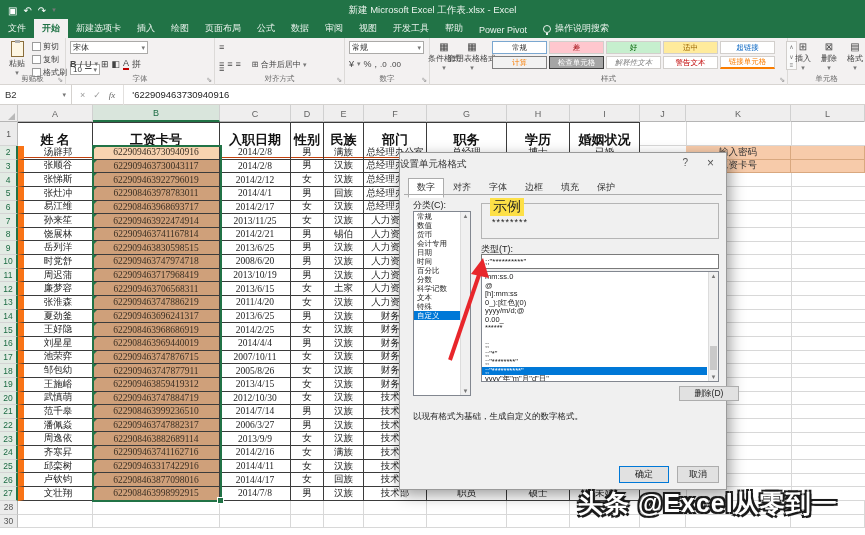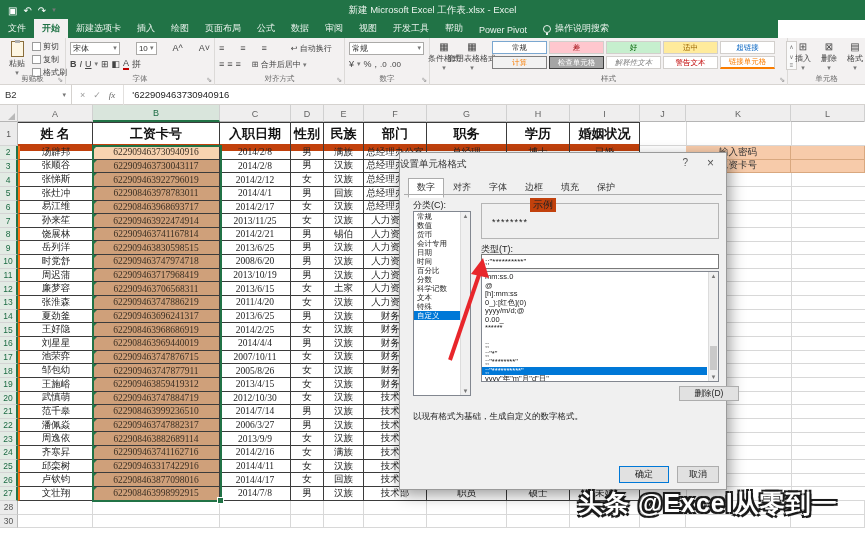--- a/index.html
+++ b/index.html
@@ -7,33 +7,33 @@
   body { font-family:"Liberation Sans", sans-serif; background:#fff; position:relative; }
   .app { position:absolute; inset:0; width:865px; height:535px; overflow:hidden; }
 
   
   .titlebar { position:absolute; left:0; top:0; width:865px; height:20px; background:#217346; color:#fff; display:flex; align-items:center; }
   .qat { display:flex; align-items:center; gap:6px; padding-left:8px; font-size:10px; }
   .qat span { cursor:default; }
   .win-title { position:absolute; left:0; right:0; text-align:center; font-size:9.5px; color:#eaf3ec; pointer-events:none; }
 
   
-  .menurow { position:absolute; left:0; top:20px; width:778px; height:18px; background:#217346; display:flex; align-items:flex-end; font-size:9px; color:#e9f2ec; }
+  .menurow { position:absolute; left:0; top:20px; width:865px; height:18px; background:#217346; display:flex; align-items:flex-end; font-size:9px; color:#e9f2ec; }
   .mtab { padding:3px 8px 3px; white-space:nowrap; cursor:pointer; }
   .mtab.active { background:#f3f1f1; color:#217346; font-weight:bold; }
   .tellme { display:flex; align-items:center; gap:4px; padding:3px 8px; color:#e9f2ec; }
   .bulb { width:8px; height:8px; border:1px solid #e9f2ec; border-radius:50%; display:inline-block; position:relative; }
   .bulb::after { content:''; position:absolute; left:2px; bottom:-3px; width:2px; height:2px; background:#e9f2ec; }
 
   
   .ribbon { position:absolute; left:0; top:38px; width:865px; height:47px; background:#f3f1f1; border-bottom:1px solid #d8d5d2; }
   .rgroup { position:absolute; top:0; height:47px; border-right:1px solid #dcdad8; }
   .glabel { position:absolute; bottom:1px; left:0; right:0; text-align:center; font-size:7.5px; color:#6a6a6a; }
   .launcher { position:absolute; right:2px; bottom:1px; font-size:7px; color:#8a8a8a; cursor:pointer; }
-  .rrow1 { position:absolute; top:3px; left:0; right:0; height:14px; display:flex; align-items:center; gap:16px; padding:0 4px; }
+  .rrow1 { position:absolute; top:3px; left:0; right:0; height:14px; display:flex; gap:10px; padding:0 4px;flex-direction:column; }
   .rrow2 { position:absolute; top:19px; left:0; right:0; height:14px; display:flex; align-items:center; gap:3px; padding:0 4px; }
   .ric { font-size:9px; color:#444; line-height:12px; cursor:pointer; }
   .rtx { font-size:8px; color:#444; white-space:nowrap; cursor:pointer; }
   .combo { background:#fff; border:1px solid #abaaa8; height:13px; font-size:8px; color:#333; display:flex; align-items:center; justify-content:space-between; padding:0 2px; cursor:pointer; }
   .caret { font-size:7px; color:#777; }
   .bigbtn { position:absolute; left:4px; top:3px; width:26px; height:39px; display:flex; flex-direction:column; align-items:center; font-size:8px; color:#444; cursor:pointer; }
   .clip { width:13px; height:16px; border:1px solid #8a6d3b; background:#fdf6e3; position:relative; margin-bottom:1px; }
   .clip::before { content:''; position:absolute; top:-2px; left:3px; width:5px; height:3px; background:#b0b0b0; }
   .mini { display:inline-block; width:9px; height:9px; border:1px solid #9b9b9b; background:#fff; margin-right:2px; vertical-align:middle; }
   .styles-gal { position:absolute; left:62px; top:3px; display:flex; flex-wrap:wrap; width:292px; gap:2px; }
@@ -68,29 +68,29 @@
   .chs div:nth-of-type(1){width:75px} .chs div:nth-of-type(2){width:127px; background:#d9e5dc; color:#1c6b43; border-bottom:2px solid #217346;}
   .chs div:nth-of-type(3){width:71px} .chs div:nth-of-type(4){width:33px} .chs div:nth-of-type(5){width:40px}
   .chs div:nth-of-type(6){width:63px} .chs div:nth-of-type(7){width:80px} .chs div:nth-of-type(8){width:63px}
   .chs div:nth-of-type(9){width:70px} .chs div:nth-of-type(10){width:46px} .chs div:nth-of-type(11){width:105px} .chs div:nth-of-type(12){width:74px}
 
   .w-a{width:75px}.w-b{width:127px}.w-c{width:71px}.w-d{width:33px}.w-e{width:40px}.w-f{width:63px}
   .w-g{width:80px}.w-h{width:63px}.w-i{width:70px}.w-j{width:46px}.w-k{width:105px}.w-l{width:74px}
 
   .gut { width:18px; background:#ebebeb; border-right:1px solid #b9b9b9; border-bottom:1px solid #d4d4d4; font-size:8.5px; color:#555; display:flex; align-items:center; justify-content:center; font-family:"Liberation Sans", sans-serif; cursor:pointer; }
   .hrow { position:absolute; left:0; top:17px; height:24px; display:flex; }
-  .hrow .hc { height:29px; border-right:1px solid #3b3b3b; border-bottom:7px solid #c2410c; border-top:1px solid #3b3b3b; font-weight:bold; font-size:13px; color:#111; display:flex; align-items:center; justify-content:center; background:#fff; cursor:cell; }
+  .hrow .hc { height:36px; border-right:1px solid #3b3b3b; border-bottom:1px solid #c2410c; border-top:1px solid #3b3b3b; font-weight:bold; font-size:13px; color:#111; display:flex; align-items:center; justify-content:center; background:#fff; cursor:cell; }
   .hrow .hc:first-of-type { border-left:1px solid #3b3b3b; }
   .hrow .gut { height:24px; }
 
   .tbl { position:absolute; left:0; top:41px; }
   .trow { display:flex; height:13.65px; }
   .trow .gut { background:#e2ebe4; color:#1c6b43; border-right:2px solid #217346; }
   .c { height:13.65px; border-right:1px solid #3b3b3b; border-bottom:1px solid #3b3b3b; font-size:9.5px; color:#222; display:flex; align-items:center; justify-content:center; overflow:hidden; white-space:nowrap; cursor:cell; }
-  .cA { border-left:2px solid #f97316; }
+  .cA { border-left:6px solid #f97316; }
   .cB { background:#cfa07a; color:#3a2e22; position:relative; }
   .cB::before { content:''; position:absolute; left:0; top:0; border-top:4px solid #217346; border-right:4px solid transparent; }
   .tbl [data-index="0"] .cB { background:#f8d3b0; }
 
   .r1right { position:absolute; left:640px; top:17px; width:225px; height:24px; border-bottom:1px solid #d8d8d8; }
   .rregion { position:absolute; left:640px; top:41px; width:225px; height:355px;
     background:repeating-linear-gradient(to bottom, transparent 0 12.65px, #d8d8d8 12.65px 13.65px); }
   .vline { position:absolute; top:0; bottom:0; width:1px; background:#d8d8d8; }
   .erows { position:absolute; left:0; top:395.9px; }
   .erow { display:flex; height:13.65px; }
@@ -111,21 +111,21 @@
   .dtab { padding:2px 8px 3px; border:1px solid transparent; cursor:pointer; }
   .dtab.active { background:#fff; border:1px solid #acacac; border-bottom-color:#fff; }
   .dtabline { position:absolute; left:4px; right:4px; top:41px; border-top:1px solid #acacac; }
   .dlabel { position:absolute; font-size:9px; color:#222; }
   .dcat { position:absolute; left:13px; top:58px; width:58px; height:185px; background:#fff; border:1px solid #828790; overflow:hidden; }
   .dcat .sb { position:absolute; right:0; top:0; bottom:0; width:10px; background:#f0f0f0; border-left:1px solid #dcdcdc; font-size:6px; color:#777; display:flex; flex-direction:column; justify-content:space-between; align-items:center; padding:1px 0; }
   .dcatitems { position:absolute; left:0; top:0; right:10px; }
   .dli { height:9px; line-height:9px; font-size:7.5px; padding-left:3px; color:#222; white-space:nowrap; cursor:pointer; }
   .dli.selected { background:#0078d7; color:#fff; }
   .dsample { position:absolute; left:81px; top:50px; width:238px; height:36px; border:1px solid #b5b5b5; }
-  .dsample .leg { position:absolute; left:8px; top:-6px; background:#c2410c; padding:0 3px; font-size:10px; color:#222;margin-left:40px; }
+  .dsample .leg { position:absolute; left:8px; top:-6px; background:#fde047; padding:0 3px; font-size:14px; color:#222; }
   .dsample .val { position:absolute; left:10px; top:13px; font-size:9px; color:#222; letter-spacing:1px; }
   .dinput { position:absolute; left:81px; top:101px; width:238px; height:15px; background:#fff; border:1px solid #7a7a7a; font-size:8px; color:#222; padding:2px 3px; white-space:nowrap; overflow:hidden; }
   .dtypelist { position:absolute; left:81px; top:118px; width:238px; height:111px; background:#fff; border:1px solid #828790; overflow:hidden; }
   .dtypelist .items { position:absolute; left:0; top:1px; right:11px; }
   .dtl { height:8.5px; line-height:8.5px; font-size:7.5px; padding-left:3px; color:#222; white-space:nowrap; cursor:pointer; }
   .dtl.selected { background:#0078d7; color:#fff; }
   .dtypelist .sb2 { position:absolute; right:0; top:0; bottom:0; width:10px; background:#f0f0f0; border-left:1px solid #dcdcdc; font-size:6px; color:#777; }
   .sb2 .up { position:absolute; top:1px; left:0; right:0; text-align:center; }
   .sb2 .dn { position:absolute; bottom:1px; left:0; right:0; text-align:center; }
   .sb2 .thumb { position:absolute; left:1px; right:1px; top:68%; height:22%; background:#c9c9c9; }

